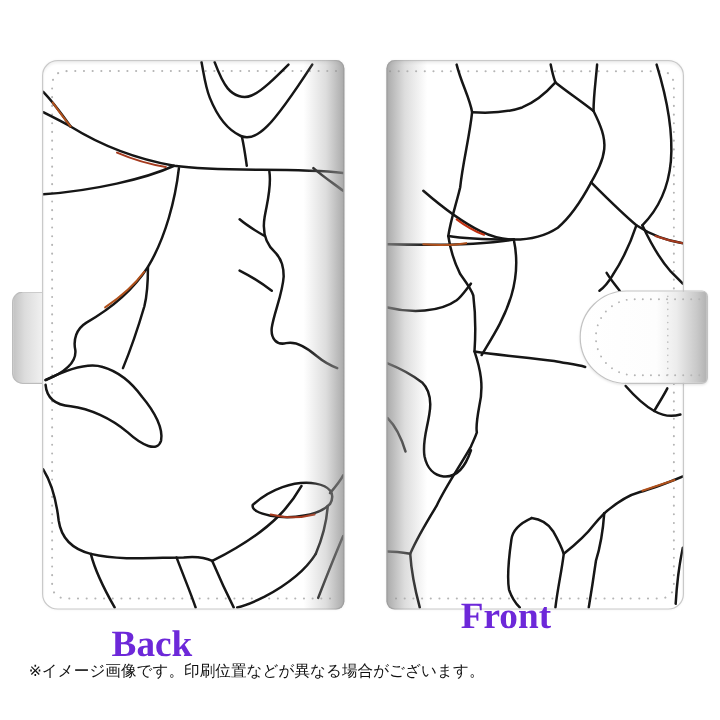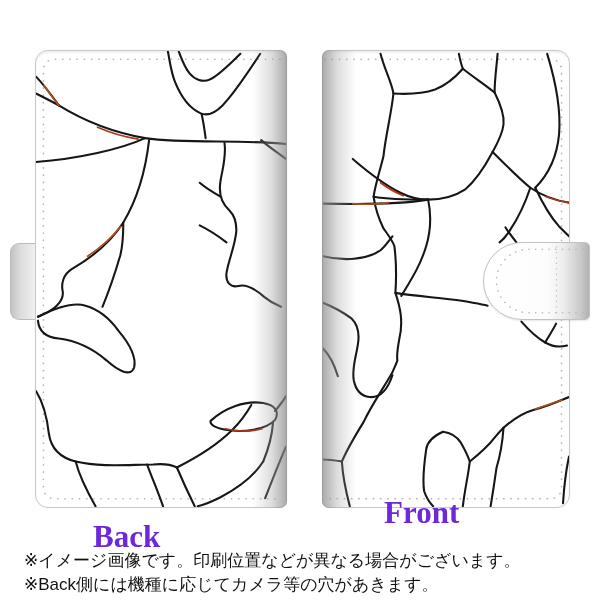--- a/index.html
+++ b/index.html
@@ -27,21 +27,21 @@
      border:1px solid #c2c2c2;border-radius:39px 5px 5px 39px;box-sizing:border-box;
      background:linear-gradient(90deg,#ffffff 0%,#fdfdfd 60%,#ececec 76%,#c9c9c9 92%,#b2b2b2 100%);
      box-shadow:0 1px 2px rgba(0,0,0,0.10);}
   .clasp svg{position:absolute;left:0;top:0;width:100%;height:100%;}
 
   .view-label{position:absolute;font-family:"Liberation Serif","DejaVu Serif",serif;
      font-weight:bold;font-size:31px;color:#6d28d9;line-height:1;}
   .label-back{left:93px;top:521px;}
   .label-front{left:344px;top:497px;margin-left:40px;}
 
-  .note{position:absolute;left:24px;font-size:17px;color:#111;line-height:1.18;white-space:nowrap;}
+  .note{position:absolute;left:24px;font-size:13px;color:#111;line-height:1.18;white-space:nowrap;}
   .note-1{top:551px;}
   .note-2{top:575px;}
 </style>
 </head>
 <body>
 
 <div class="stage">
 
   <div class="case case-back">
     <svg viewBox="0 0 252 458">
@@ -132,15 +132,14 @@
     <svg viewBox="0 0 107 78">
       <path d="M101,6.5 L45,6.5 A32.5,32.5 0 0 0 45,71.5 L101,71.5" fill="none" stroke="#b5b5b5" stroke-width="1.6" stroke-linecap="round" stroke-dasharray="0.1 6.8"></path>
       <path d="M74,4 L74,74" fill="none" stroke="#c0c0c0" stroke-width="1.4" stroke-linecap="round" stroke-dasharray="0.1 5.5"></path>
     </svg>
   </div>
 
   <div class="view-label label-back">Back</div>
   <div class="view-label label-front">Front</div>
 
   <div class="note note-1">※イメージ画像です。印刷位置などが異なる場合がございます。</div>
-  <div class="note note-2">※Back側には機種に応じてカメラ等の穴があきます。</div>
 
 </div>
 
 </body></html>

